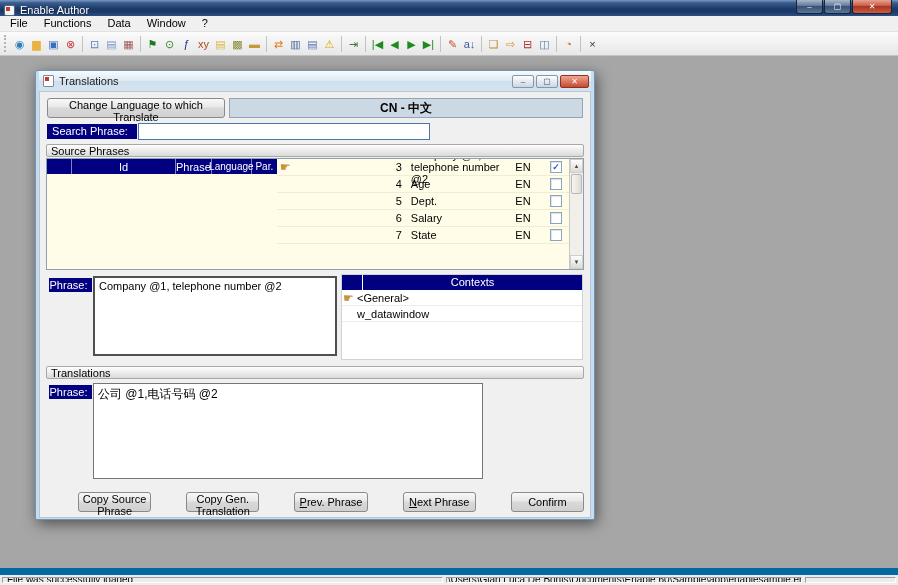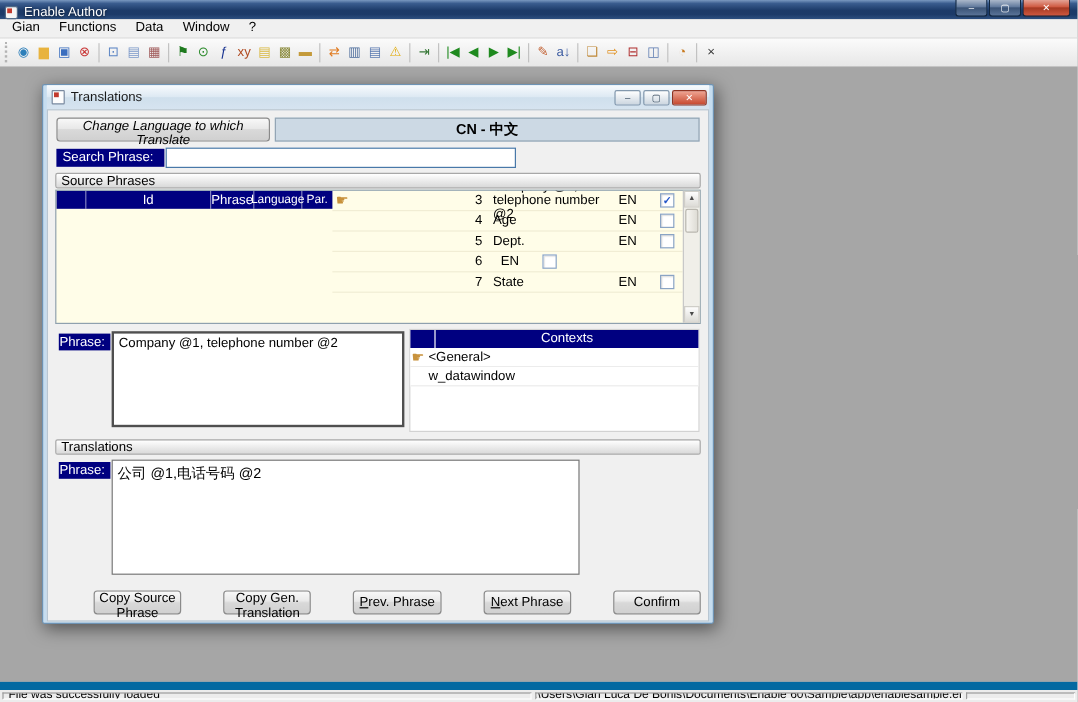--- a/index.html
+++ b/index.html
@@ -47,21 +47,21 @@
   .dlg-controls { margin-left:auto; display:flex; gap:2px; }
   .dwc { width:22px; height:13px; border-radius:2px; display:flex; align-items:center; justify-content:center; font-size:8px; }
   .dwc.min,.dwc.restore { background:linear-gradient(180deg,#ffffff,#ccd6e0); border:1px solid #8398ad; color:#35495c; }
   .dwc.close { width:29px; background:linear-gradient(180deg,#efa593,#c7492f); border:1px solid #8e3322; color:#fff; }
 
   .dlg-body { position:relative; height:427px; background:#f0f0f0; border:1px solid #b8c6d2; }
 
   .btn { background:linear-gradient(180deg,#f8f8f8,#e8e8e8 45%,#d9d9d9 50%,#d0d0d0); border:1px solid #8a8a8a; border-radius:3px; font-family:"Liberation Sans",sans-serif; font-size:11px; color:#000; cursor:default; }
   .mn { text-decoration:underline; }
 
-  .chg { position:absolute; left:7px; top:6px; width:178px; height:20px;font-style:italic; }
+  .chg { position:absolute; left:7px; top:6px; width:178px; height:20px; }
   .cn-header { position:absolute; left:189px; top:6px; right:7px; height:20px; background:#ccd9e4;
     border:1px solid #93a5b5; text-align:center; line-height:18px; font-size:12px; font-weight:bold; }
 
   .lbl { background:#000080; color:#fff; text-align:center; padding-right:4px; }
   .search-label { position:absolute; left:7px; top:32px; width:90px; height:15px; line-height:15px; }
   .search-input { position:absolute; left:98px; top:31px; width:292px; height:17px; border:1px solid #4878a8; font-family:"Liberation Sans",sans-serif; font-size:11px; padding:0 3px; }
 
   .grp-cap { position:absolute; left:6px; right:6px; height:13px; line-height:12px; padding-left:4px;
     background:linear-gradient(180deg,#ffffff,#d9d9d9); border:1px solid #a8a8a8; border-radius:2px; }
   .cap1 { top:52px; } .cap2 { top:274px; }
@@ -125,21 +125,21 @@
     <span class="title-text">Enable Author</span>
     <div class="win-controls">
       <span class="wc min">–</span>
       <span class="wc max">▢</span>
       <span class="wc close">✕</span>
     </div>
   </div>
 
   <div class="menubar">
 
-      <span class="menu-item">Gian</span>
+      <span class="menu-item">File</span>
 
       <span class="menu-item">Functions</span>
 
       <span class="menu-item">Data</span>
 
       <span class="menu-item">Window</span>
 
       <span class="menu-item">?</span>
     </div>
 
@@ -299,20 +299,21 @@
                   <span class="c-par">
                     <span class="cb"></span>
                   </span>
                 </div>
 
                 <div class="sp-row">
                   <span class="c-ind">
                     <span class="pointer"></span>
                   </span>
                   <span class="c-id">6</span>
+                  <span class="c-phrase">Salary</span>
                   <span class="c-lang">EN</span>
                   <span class="c-par">
                     <span class="cb"></span>
                   </span>
                 </div>
 
                 <div class="sp-row">
                   <span class="c-ind">
                     <span class="pointer"></span>
                   </span>

